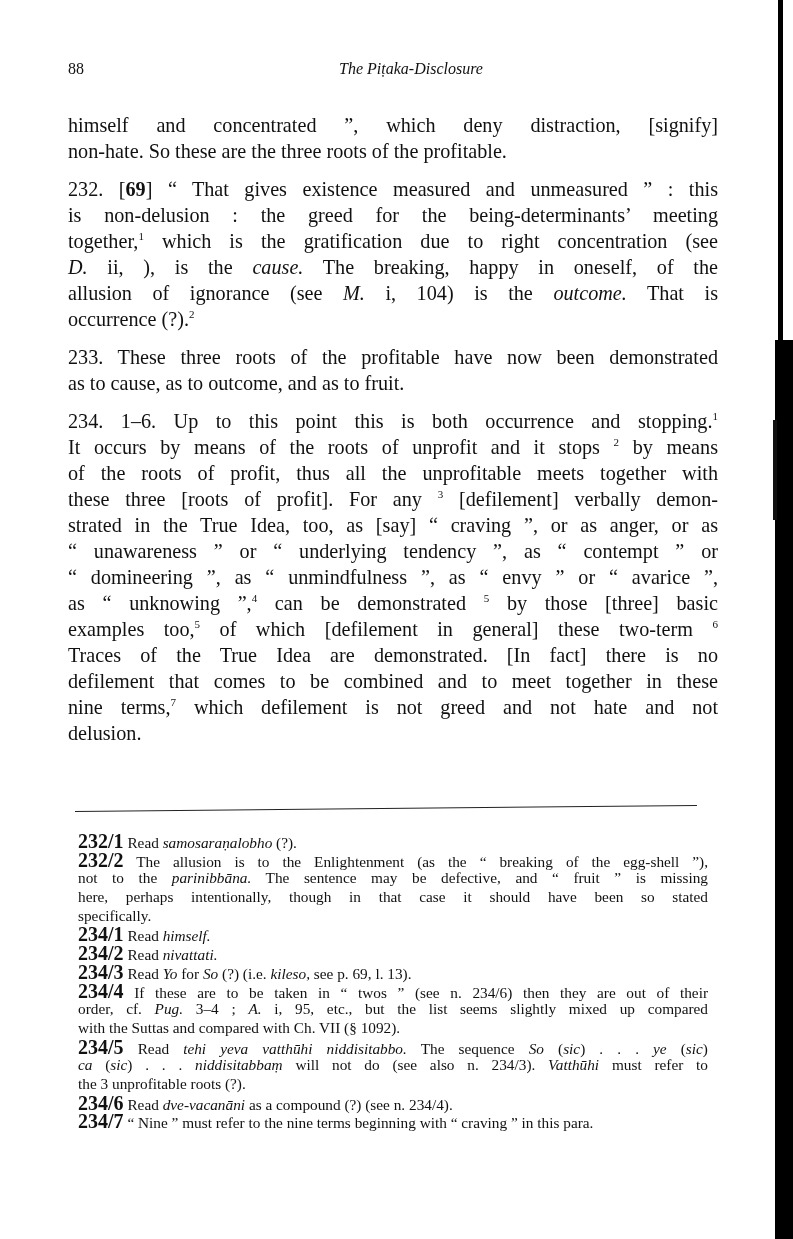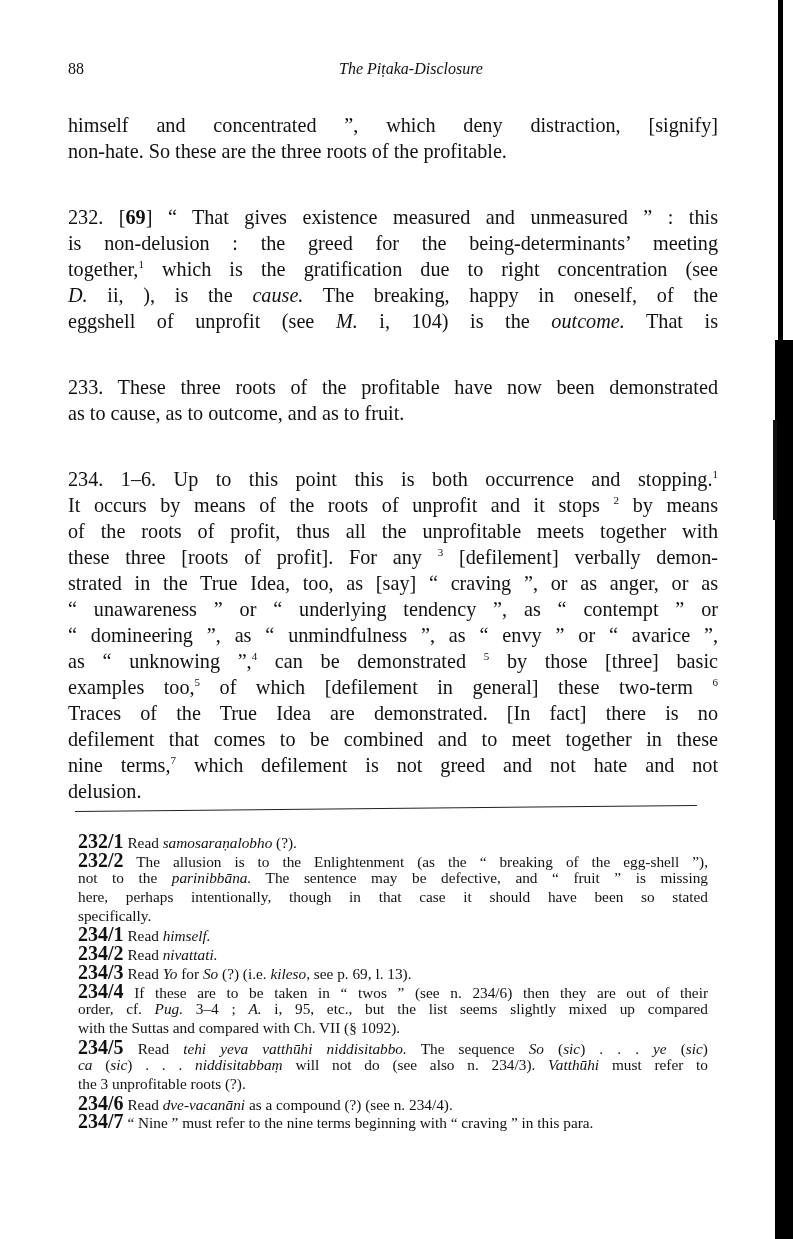--- a/index.html
+++ b/index.html
@@ -51,21 +51,21 @@
     width: 650px;
     font-family: Liberation Serif, serif;
     font-size: 20.2px;
     line-height: 26px;
     text-align: justify;
   }
   .para {
     margin: 0;
   }
   .para + .para {
-    margin-top: 40px;
+    margin-top: 12px;
   }
   .para .line {
     display: block;
     text-align: justify;
     text-align-last: justify;
     white-space: nowrap;
     height: 26px;
   }
   .para .line.last {
     text-align-last: left;
@@ -152,21 +152,22 @@
 
   <div class="para">
         <span class="line"><span>himself and concentrated ”, which deny distraction, [signify]</span></span>
         <span class="line last"><span>non-hate. So these are the three roots of the profitable.</span></span>
       </div>
       <div class="para">
         <span class="line"><span>232. [</span><span class="bold">69</span><span>] “ That gives existence measured and unmeasured ” : this</span></span>
         <span class="line"><span>is non-delusion : the greed for the being-determinants’ meeting</span></span>
         <span class="line"><span>together,</span><sup>1</sup><span> which is the gratification due to right concentration (see</span></span>
         <span class="line"><span class="ital">D.</span><span> ii,      ), is the </span><span class="ital">cause.</span><span>  The breaking, happy in oneself, of the</span></span>
-        <span class="line"><span>eggshell of unprofit (see </span><span class="ital">M.</span><span> i, 104) is the </span><span class="ital">outcome.</span><span>  That is</span></span>
+        <span class="line"><span>allusion of ignorance (see </span><span class="ital">M.</span><span> i, 104) is the </span><span class="ital">outcome.</span><span>  That is</span></span>
+        <span class="line last"><span>occurrence (?).</span><sup>2</sup></span>
       </div>
       <div class="para">
         <span class="line"><span>233. These three roots of the profitable have now been demonstrated</span></span>
         <span class="line last"><span>as to cause, as to outcome, and as to fruit.</span></span>
       </div>
       <div class="para">
         <span class="line"><span>234. 1–6. Up to this point this is both occurrence and stopping.</span><sup>1</sup></span>
         <span class="line"><span>It occurs by means of the roots of unprofit and it stops </span><sup>2</sup><span> by means</span></span>
         <span class="line"><span>of the roots of profit, thus all the unprofitable meets together with</span></span>
         <span class="line"><span>these three [roots of profit]. For any </span><sup>3</sup><span> [defilement] verbally demon-</span></span>

